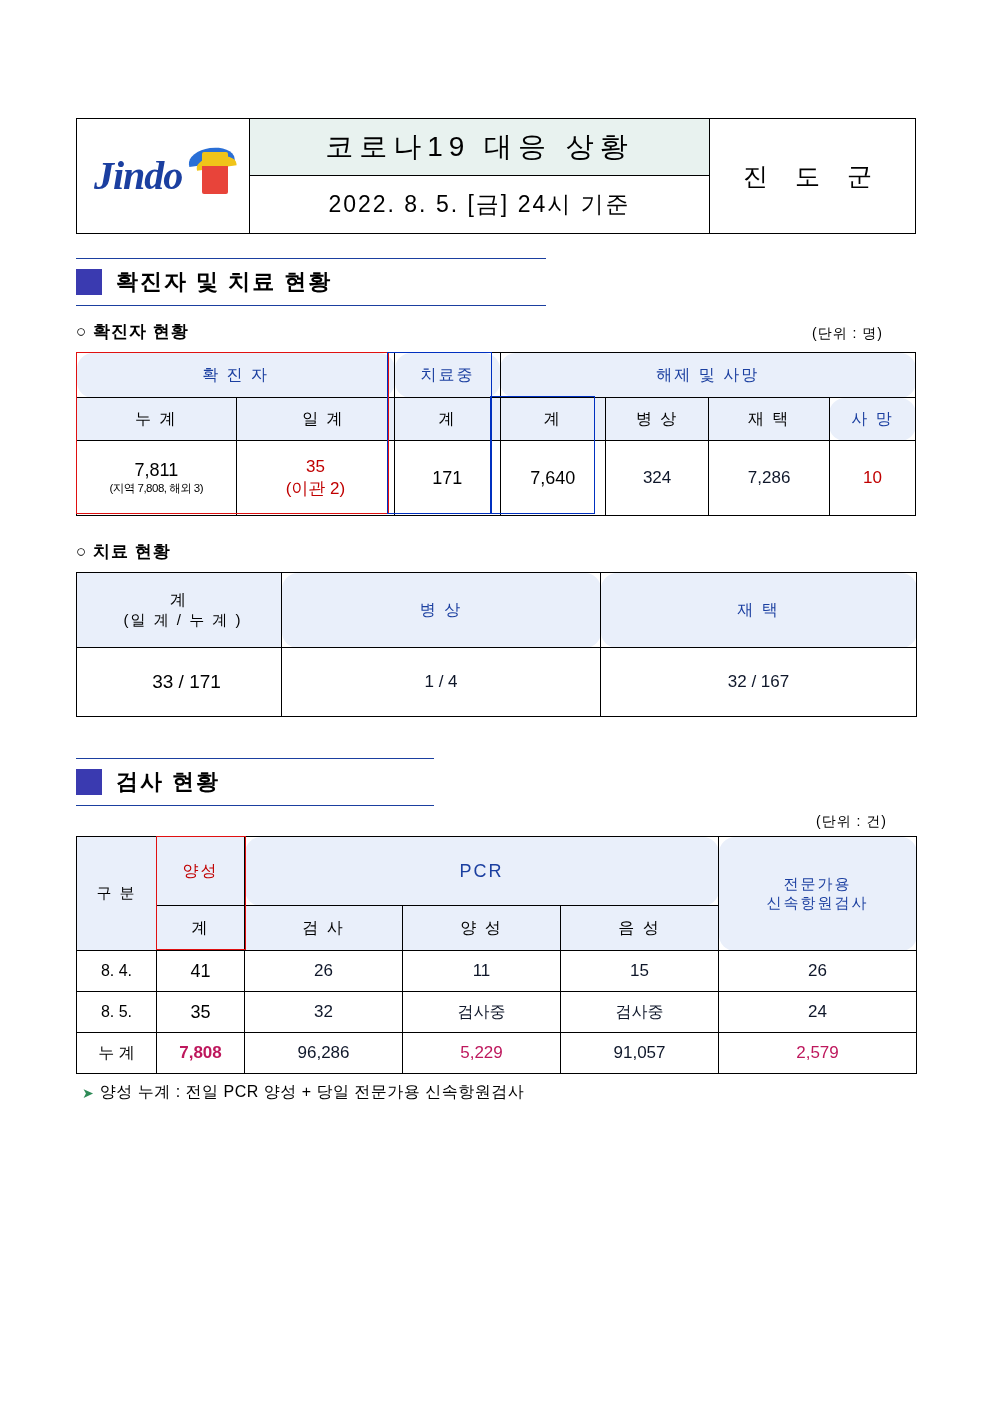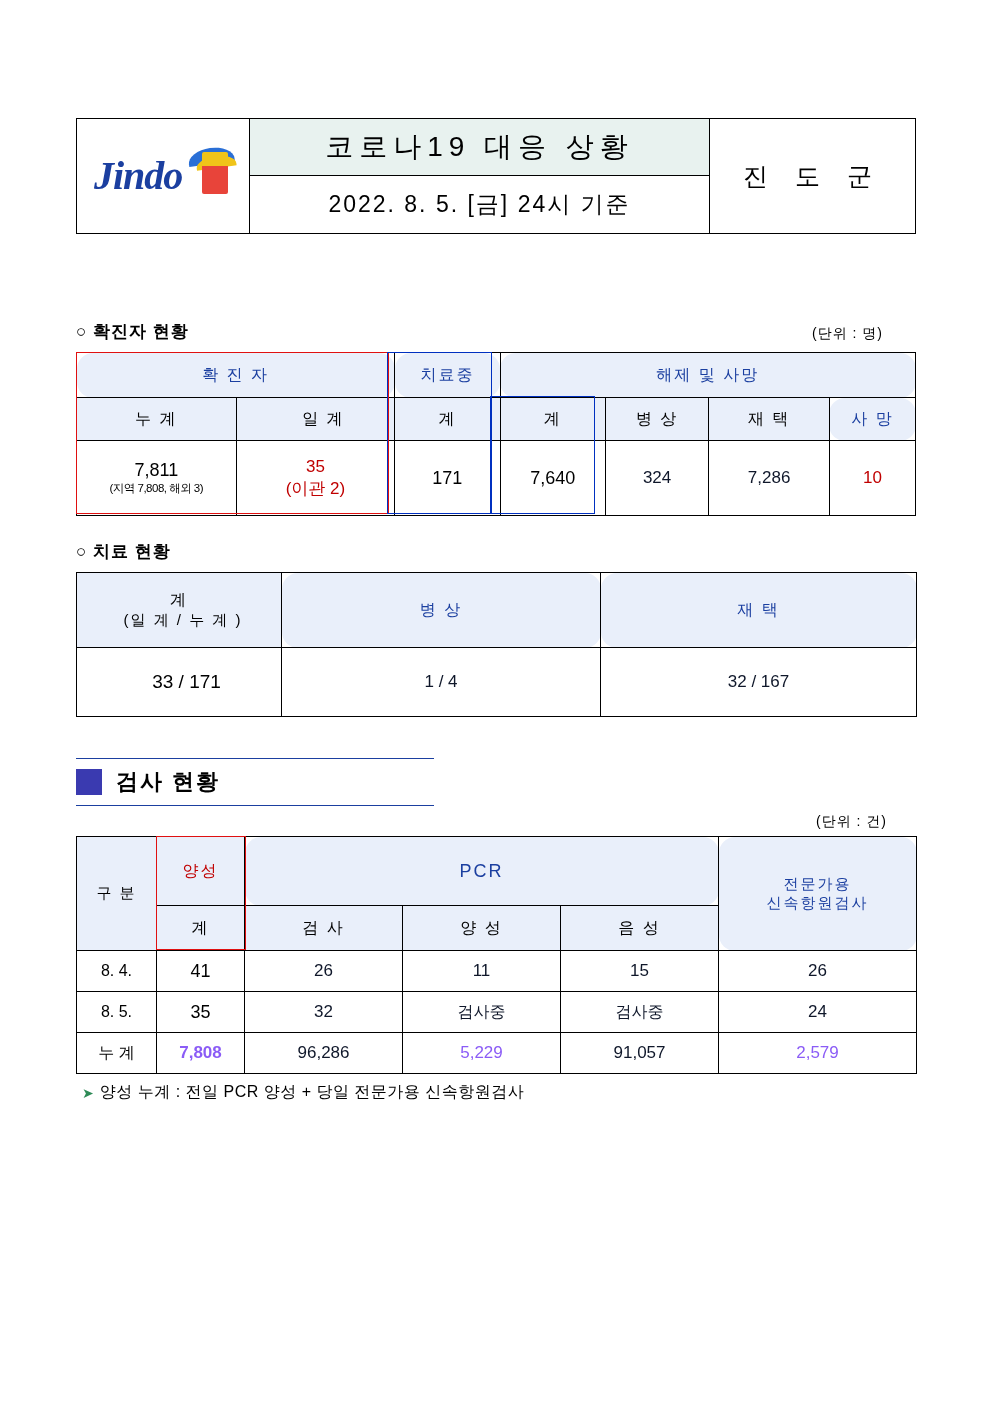--- a/index.html
+++ b/index.html
@@ -157,21 +157,21 @@
   .hd {
     background: #e9effa;
     font-size: 16px;
     letter-spacing: 2px;
     color: #000;
   }
   .hd-blue { color: #1b3fa0; border-radius: 16px; }
   .hd-red { color: #c00000; }
   .val { font-size: 18px; }
   .val-red { color: #c00000; font-size: 17px; }
-  .val-blue { color: #8b5cf6; font-size: 17px; }
+  .val-blue { color: #be185d; font-size: 17px; }
   .val-gray { color: #0f172a; font-size: 17px; }
   .small-note { font-size: 11.5px; letter-spacing: -0.5px; }
 
   
   .outline {
     position: absolute;
     pointer-events: none;
   }
   .outline.red { border: 1.8px solid #e01010; }
   .outline.blue { border: 1.8px solid #0030c0; }
@@ -212,20 +212,28 @@
       </tr>
       <tr>
         <td class="subtitle-cell" style="height:57px;">
           <div class="hdr-sub">2022. 8. 5. [금] 24시 기준</div>
         </td>
       </tr>
     </tbody>
       </table>
   </div>
 
+  <div class="section" style="top:258px; width:470px;">
+    <div class="sec-underline-top" style="width:470px;"></div>
+    <div class="sec-title-row" style="padding:8px 0 8px 0;">
+      <div class="sec-square"></div>
+      <div class="sec-text">확진자 및 치료 현황</div>
+    </div>
+    <div class="sec-underline-bottom" style="width:470px;"></div>
+  </div>
 
   <div style="position:absolute; left:76px; top:320px;">
     <span class="sub-title">○ 확진자 현황</span>
   </div>
   <div style="position:absolute; left:812px; top:324px;">
     <span class="unit">(단위 : 명)</span>
   </div>
 
   <div style="position:absolute; left:76px; top:352px;">
     <table class="dt" style="width:840px;">

